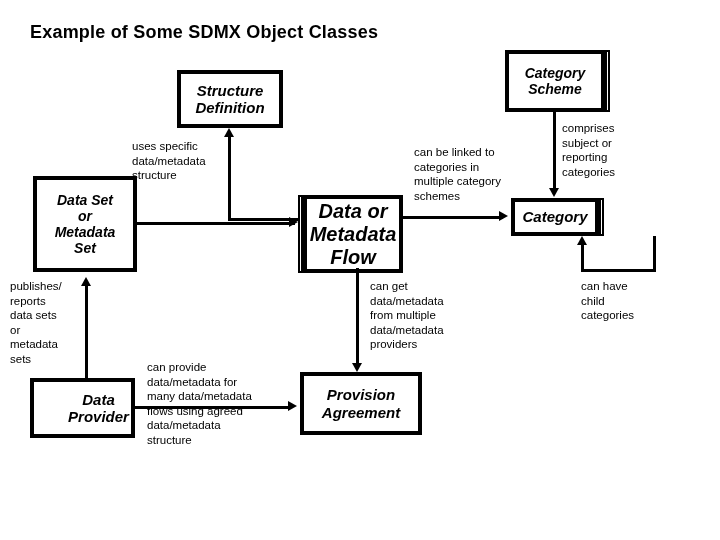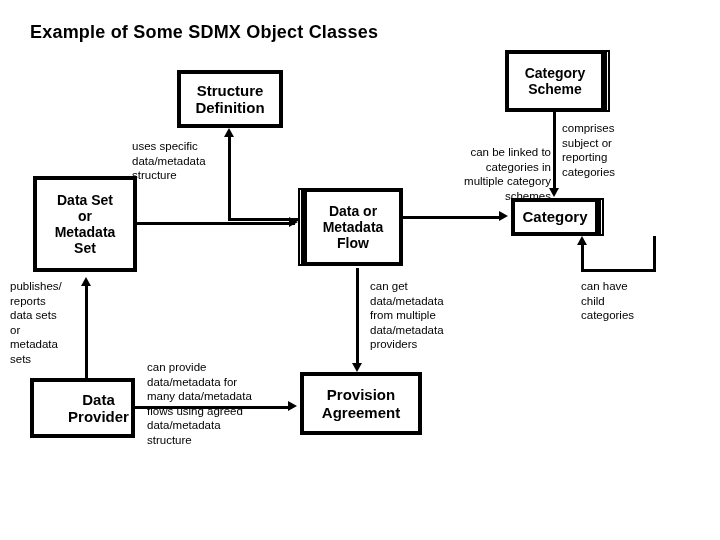--- a/index.html
+++ b/index.html
@@ -34,21 +34,21 @@
     box-sizing: border-box;
     background: #ffffff;
     border: 4px solid #000000;
     display: flex;
     align-items: center;
     justify-content: center;
     text-align: center;
     font-weight: bold;
     line-height: 1.15;
   }
-  .node .node-label { display: block; width: 100%; }
+  .node .node-label { display: block; width: 100%; font-style: italic; }
 
   
   .stack-right::after,
   .stack-left::after {
     content: "";
     position: absolute;
     top: -4px;
     bottom: -4px;
     width: 5px;
     border: 2px solid #000000;
@@ -108,21 +108,21 @@
   </div>
 
   <div class="node stack-right" style="left:505px; top:50px; width:100px; height:62px; font-size:14px;">
     <span class="node-label">Category<br>Scheme</span>
   </div>
 
   <div class="node" style="left:33px; top:176px; width:104px; height:96px; font-size:14px;">
     <span class="node-label">Data Set<br>or<br>Metadata<br>Set</span>
   </div>
 
-  <div class="node stack-left" style="left:303px; top:188px; width:100px; height:78px; font-size:14px;">
+  <div class="node stack-left" style="left:303px; top:195px; width:100px; height:78px; font-size:20px;">
     <span class="node-label">Data or<br>Metadata<br>Flow</span>
   </div>
 
   <div class="node stack-right" style="left:511px; top:198px; width:88px; height:38px; font-size:15px;">
     <span class="node-label">Category</span>
   </div>
 
   <div class="node" style="left:30px; top:378px; width:105px; height:60px; font-size:15px;padding-left:32px;">
     <span class="node-label">Data<br>Provider</span>
   </div>
@@ -176,21 +176,21 @@
 flows using agreed
 data/metadata
 structure</div>
 
   <div class="edge-label" style="left:370px; top:279px; width:110px;">can get
 data/metadata
 from multiple
 data/metadata
 providers</div>
 
-  <div class="edge-label" style="left:436px; top:145px; width:115px;text-align:right;">can be linked to
+  <div class="edge-label" style="left:414px; top:145px; width:115px;">can be linked to
 categories in
 multiple category
 schemes</div>
 
   <div class="edge-label" style="left:562px; top:121px; width:95px;">comprises
 subject or
 reporting
 categories</div>
 
   <div class="edge-label" style="left:581px; top:279px; width:90px;">can have

